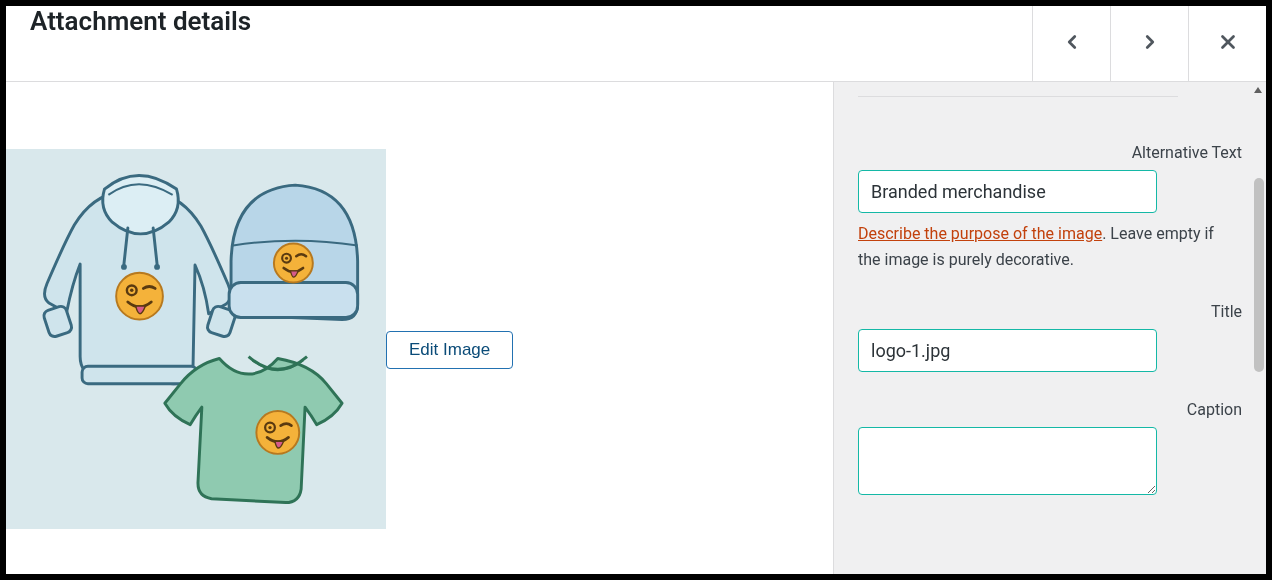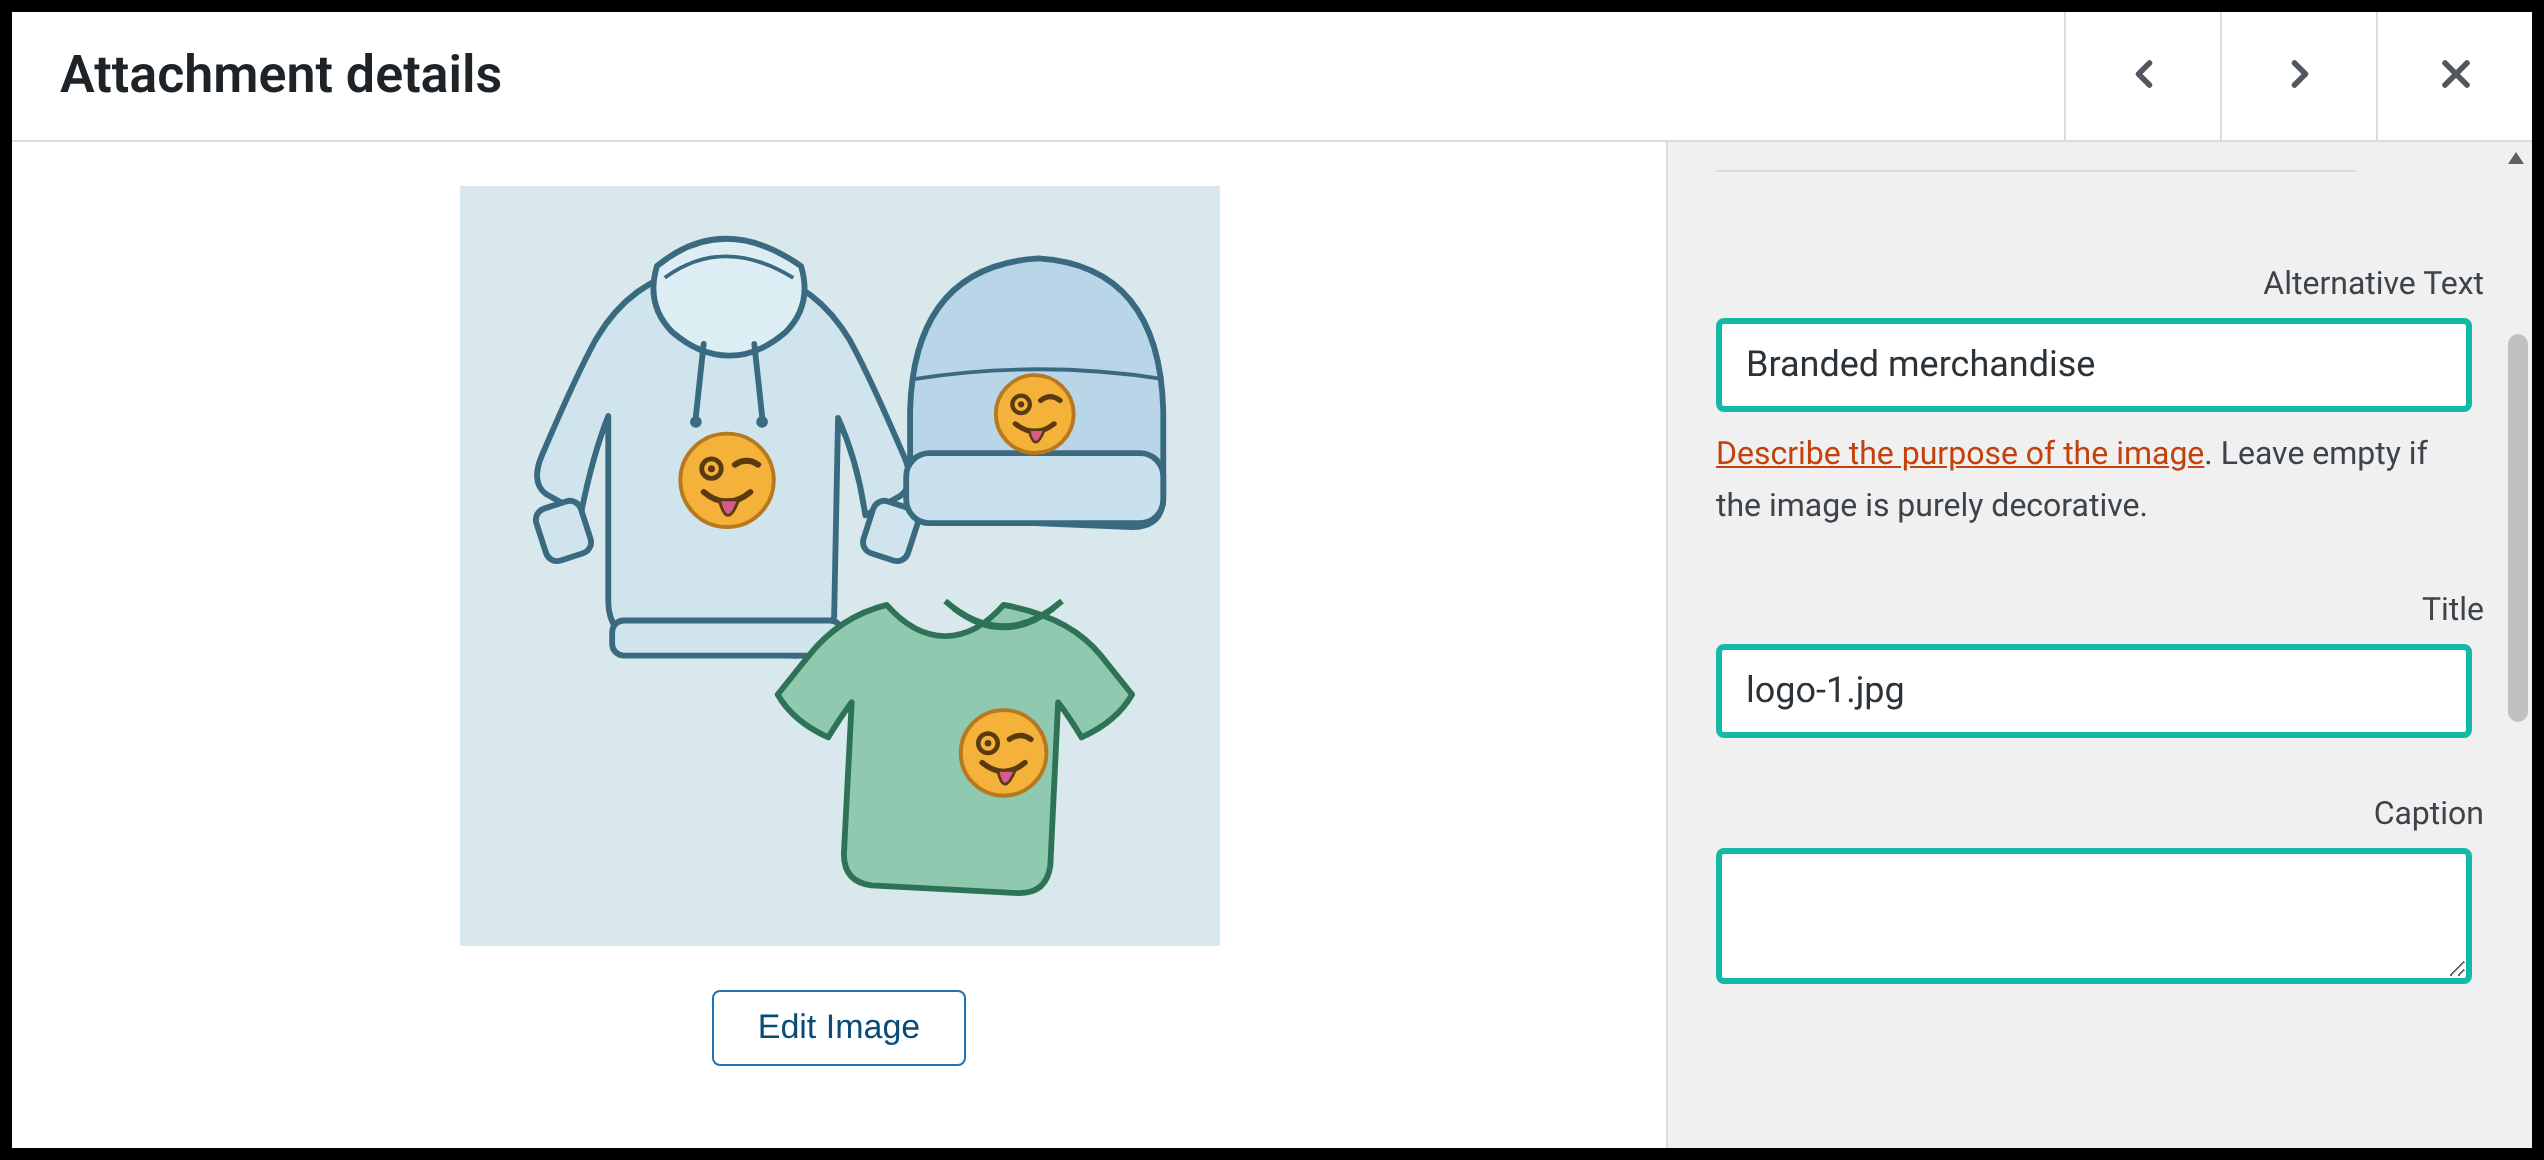--- a/index.html
+++ b/index.html
@@ -12,24 +12,23 @@
   }
   .frame {
     position: absolute;
     top: 6px; left: 6px; right: 6px; bottom: 6px;
     background: #fff;
     display: flex;
     flex-direction: column;
   }
   .header {
     display: flex;
-    align-items: center;
     justify-content: space-between;
     border-bottom: 1px solid #dcdcde;
-    height: 65px;
+    height: 76px;
     flex: 0 0 auto;
   }
   .header-title {
     font-size: 26px;
     font-weight: 600;
     color: #1d2327;
     padding-left: 24px;
   }
   .header-controls {
     display: flex;
@@ -50,21 +49,21 @@
   .header-btn svg { width: 22px; height: 22px; }
   .content {
     flex: 1 1 auto;
     display: flex;
     min-height: 0;
   }
   .preview-pane {
     flex: 1 1 auto;
     border-right: 1px solid #dcdcde;
     display: flex;
-    flex-direction: column;
+    flex-direction: row;
     align-items: center;
     padding-top: 22px;
     overflow: hidden;
   }
   .thumb {
     width: 380px;
     height: 380px;
     background: #d9e8ec;
     display: flex;
     align-items: center;
@@ -96,24 +95,24 @@
     width: 320px;
   }
   .field-label {
     font-size: 16px;
     color: #3c434a;
     margin-bottom: 8px;
     display: block;
     text-align: right;
   }
   .text-input {
-    width: 378px;
+    width: 299px;
     font-size: 18px;
     padding: 10px 12px;
-    border: 3px solid #14b8a6;
+    border: 1px solid #14b8a6;
     border-radius: 4px;
     background: #fff;
     color: #2c3338;
     font-family: inherit;
   }
   textarea.text-input {
     height: 68px;
     resize: both;
     font-size: 16px;
   }

